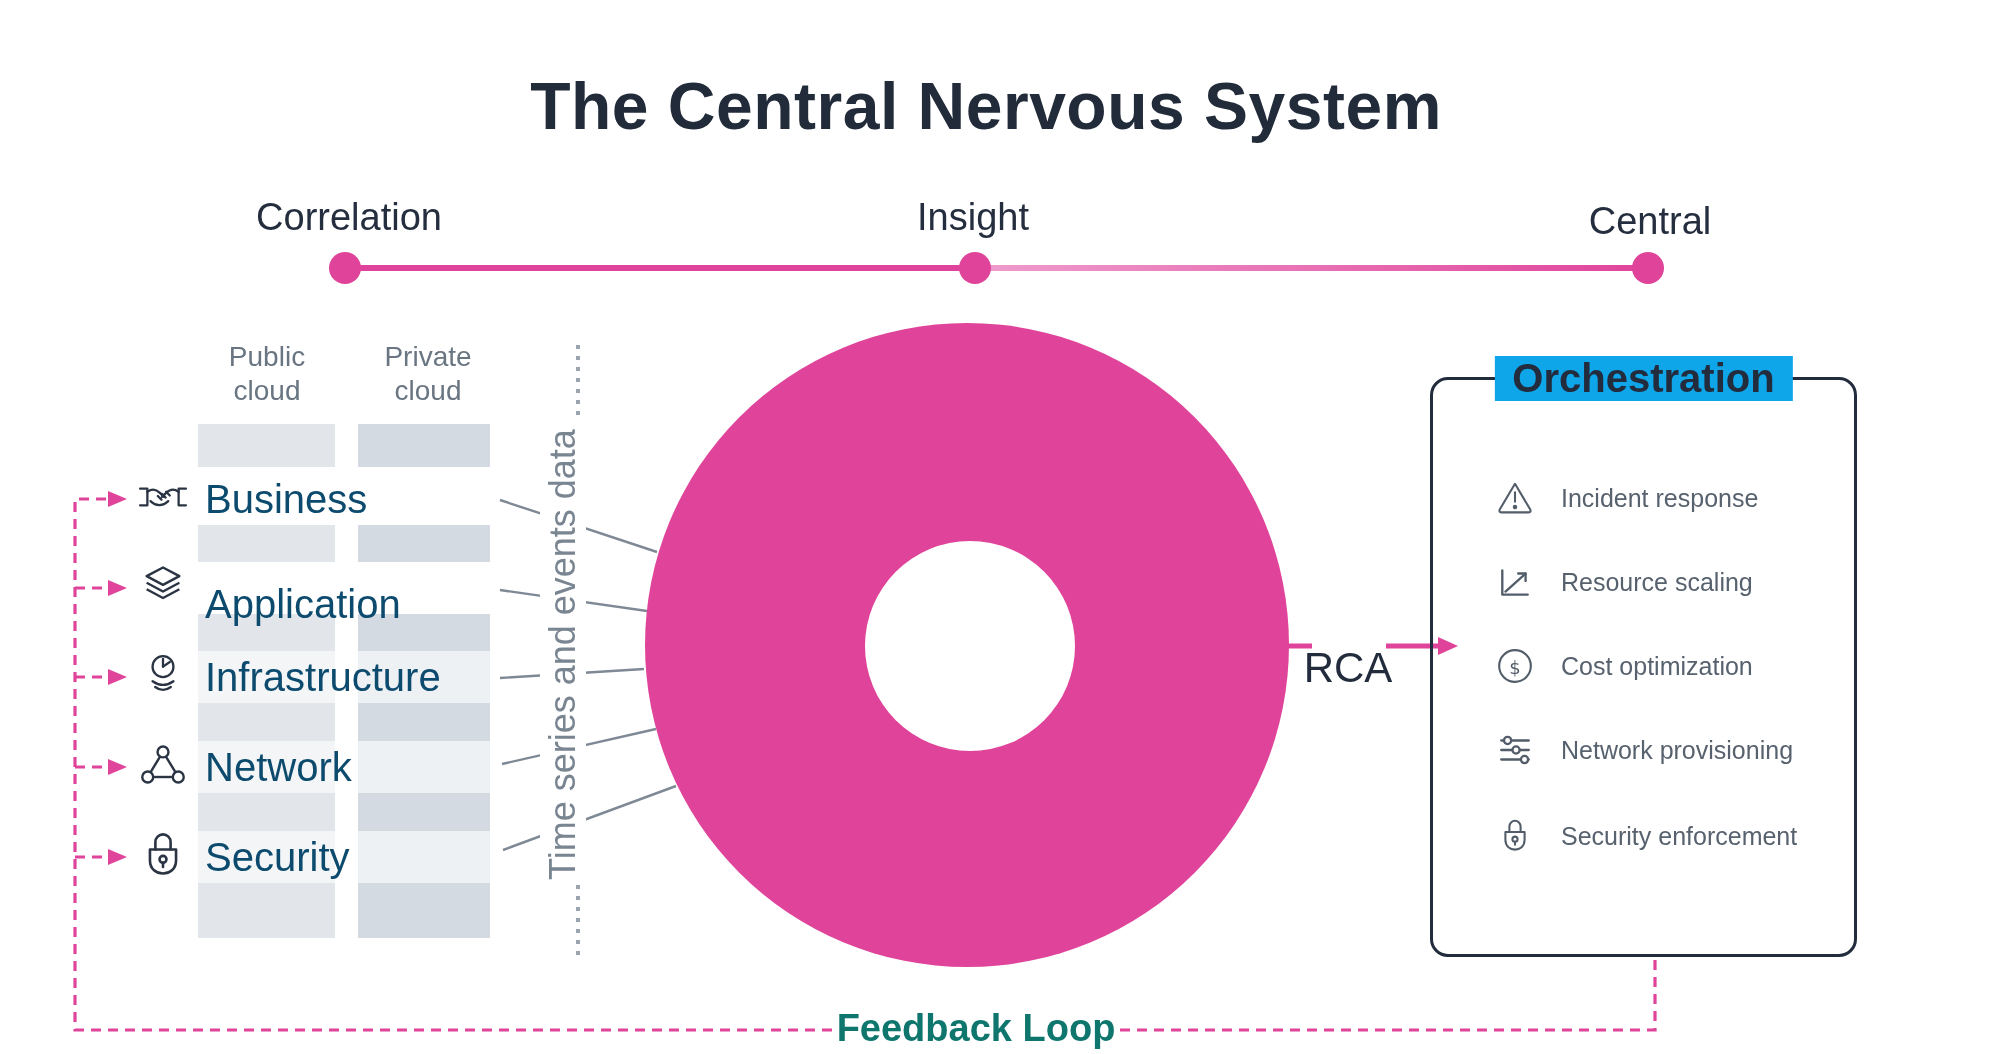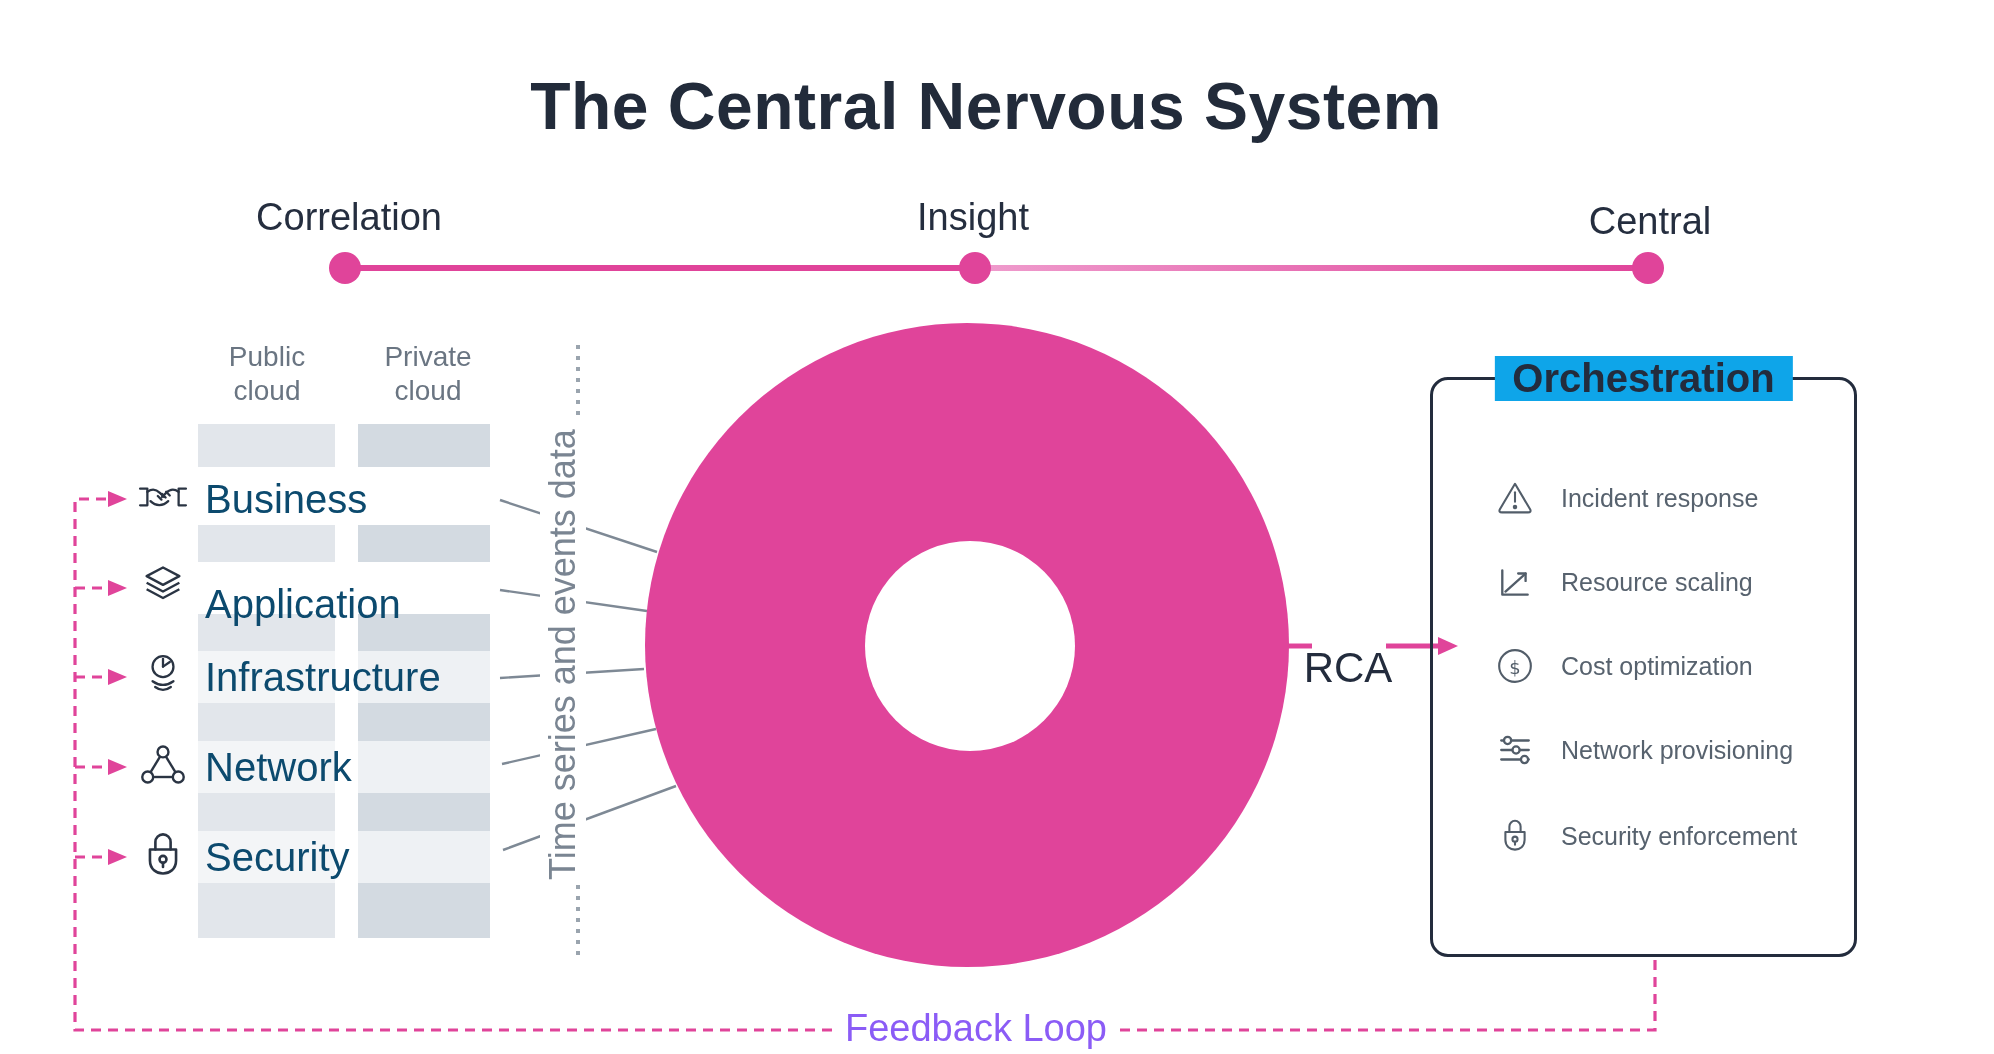--- a/index.html
+++ b/index.html
@@ -33,21 +33,21 @@
   .orch-box{
     width:427px;height:580px;border:3px solid #232c3d;border-radius:18px;box-sizing:border-box;
   }
   .orch-title{
     position:absolute;top:-24px;left:50%;transform:translateX(-50%);
     background:#0ea5e9;padding:0 18px;font-size:40px;font-weight:600;color:#232c3d;white-space:nowrap;
   }
   .orch-item{position:absolute;left:62px;display:flex;align-items:center;transform:translateY(-50%);}
   .orch-item .oi-icon{width:40px;display:flex;justify-content:center;}
   .orch-item .oi-label{margin-left:26px;font-size:25px;color:#57626e;white-space:nowrap;}
-  .feedback-label{font-size:38px;font-weight:400;color:#8b5cf6;}
+  .feedback-label{font-size:38px;font-weight:700;color:#0f766e;}
   svg.overlay{position:absolute;left:0;top:0;z-index:2;}
   .z1{z-index:1;} .z3{z-index:3;} .z4{z-index:4;}
 </style>
 </head>
 <body>
 
 <div class="canvas">
 
   <div class="abs ctr page-title" style="left:986px;top:106px;">The Central Nervous System</div>
 

